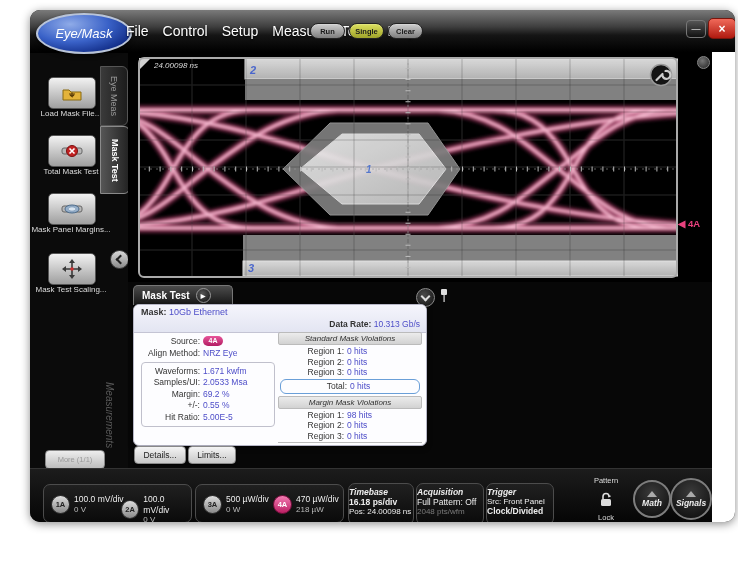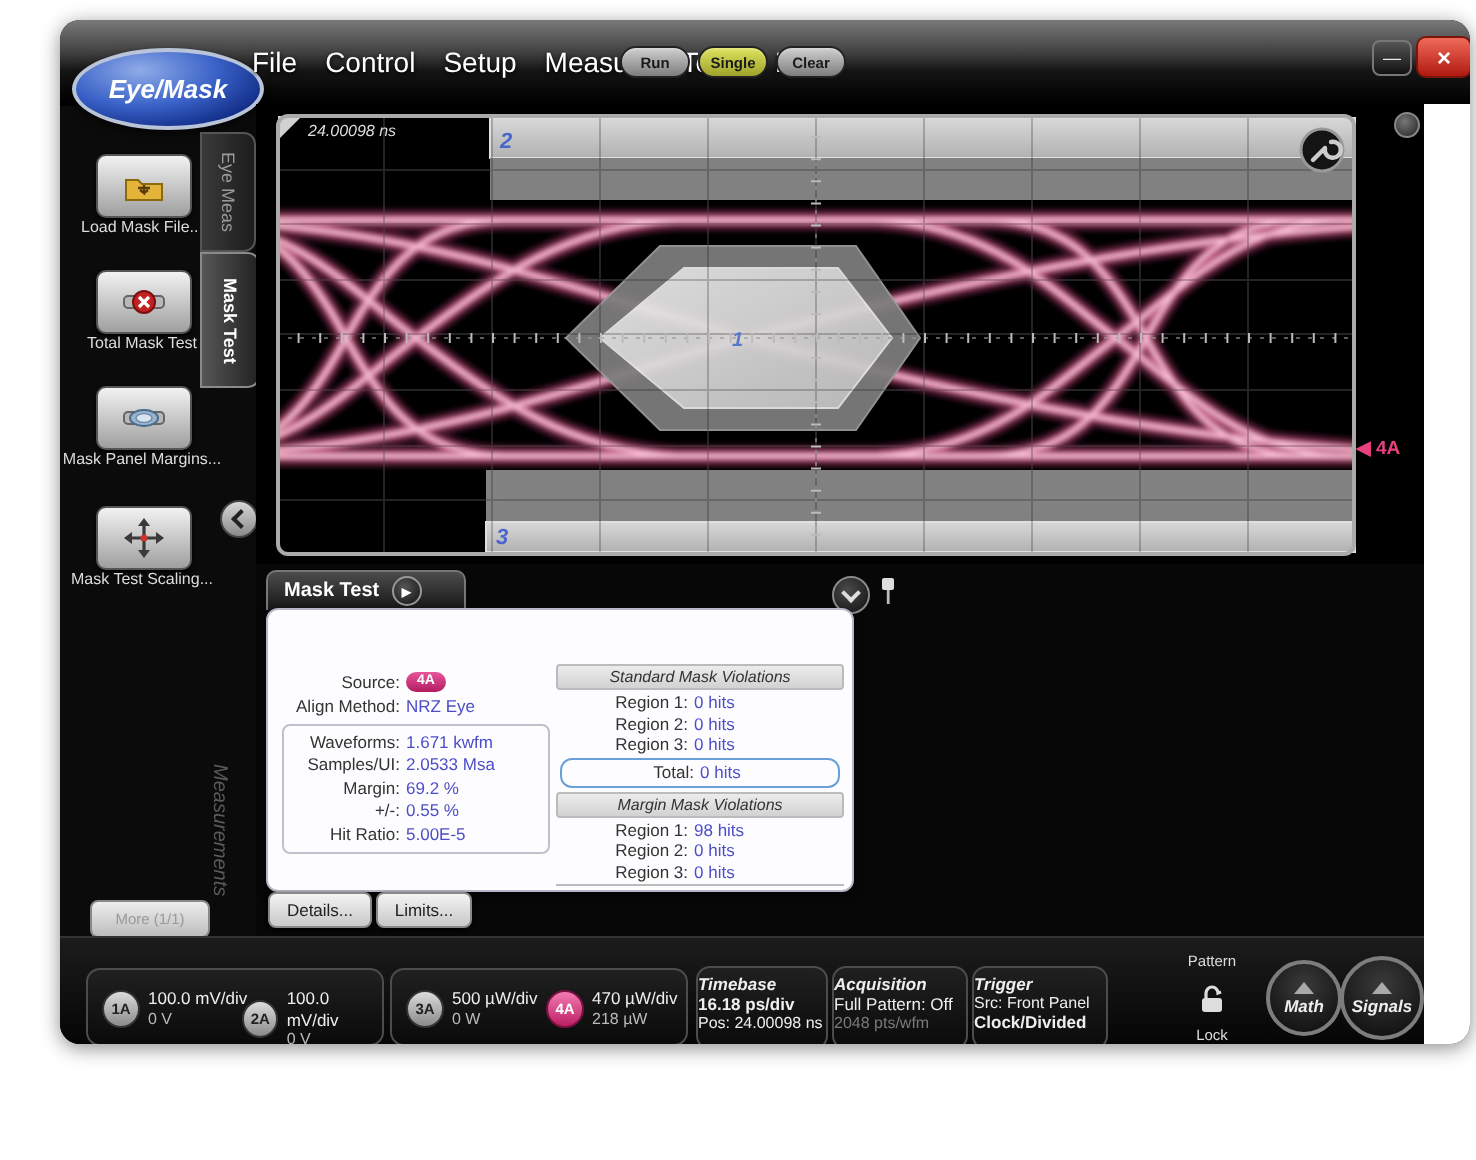--- a/index.html
+++ b/index.html
@@ -5,23 +5,23 @@
   html,body{margin:0;padding:0;width:738px;height:580px;overflow:hidden;
     font-family:"Liberation Sans", sans-serif;background:#fff;}
   .a{position:absolute;}
   .canvas{position:relative;width:738px;height:580px;background:#fff;}
   .window{left:30px;top:10px;width:705px;height:512px;background:#0b0b0b;
     border-radius:10px;overflow:hidden;box-shadow:0 2px 10px rgba(0,0,0,.45);}
   
   .titlebar{left:0;top:0;width:705px;height:42px;
     background:linear-gradient(#7a7a7a 0%,#3e3e3e 40%,#151515 60%,#000 100%);
     border-bottom:1px solid #000;}
-  .logo{left:6px;top:14px;width:92px;height:37px;border-radius:50%;
+  .logo{left:6px;top:3px;width:92px;height:37px;border-radius:50%;
     background:radial-gradient(ellipse at 35% 25%,#8fabe8,#3a62c8 45%,#132f8a 78%,#081a58);
-    border:2px solid #b9c4d8;color:#fff;font-style:italic;font-weight:bold;font-size:13px;
+    border:2px solid #b9c4d8;color:#fff;font-style:italic;font-weight:normal;font-size:13px;
     display:flex;align-items:center;justify-content:center;box-shadow:0 2px 4px rgba(0,0,0,.6);}
   .menus{left:96px;top:13px;display:flex;gap:14px;}
   .menus span{color:#fff;font-size:14px;font-weight:normal;text-shadow:0 1px 2px #000;cursor:default;}
   .pills{left:280px;top:13px;display:flex;gap:4px;}
   .pill{height:14px;min-width:25px;padding:0 4px;border-radius:9px;border:1px solid #222;
     background:linear-gradient(#cfcfcf,#7d7d7d);color:#1a1a1a;font-size:7.5px;font-weight:bold;
     display:flex;align-items:center;justify-content:center;box-shadow:inset 0 1px 1px #fff3;}
   .pill.single{background:linear-gradient(#dde25f,#9fa32a);}
   .minbtn{left:656px;top:10px;width:18px;height:16px;border-radius:4px;background:linear-gradient(#555,#111);
     border:1px solid #777;color:#eee;font-size:9px;display:flex;align-items:center;justify-content:center;}
@@ -256,20 +256,30 @@
       </div>
       <div class="a chevdown">
           <i></i>
         </div>
       <svg class="a pin">
         <rect x="1" y="0" width="6" height="6" rx="1" fill="#ddd"></rect>
         <rect x="3.4" y="6" width="1.4" height="7" fill="#bbb"></rect>
       </svg>
 
       <div class="a panel">
+        <div class="a phead">
+          <div class="a lrow" style="left:7px;top:2px">
+            <span class="pl" style="font-weight:bold;font-size:9px">Mask:</span>&nbsp;
+            <span class="pv" style="font-size:9px">10Gb Ethernet</span>
+          </div>
+          <div class="a lrow" style="right:6px;top:14px">
+            <span class="pl" style="font-weight:bold">Data Rate:</span>&nbsp;
+            <span class="pv">10.313 Gb/s</span>
+          </div>
+        </div>
 
         <div class="a lrow" style="left:0;top:31px">
           <span class="ll pl">Source:</span>
           <span class="srcbadge">4A</span>
         </div>
         <div class="a lrow" style="left:0;top:43px">
           <span class="ll pl">Align Method:</span>
           <span class="pv">NRZ Eye</span>
         </div>
 

